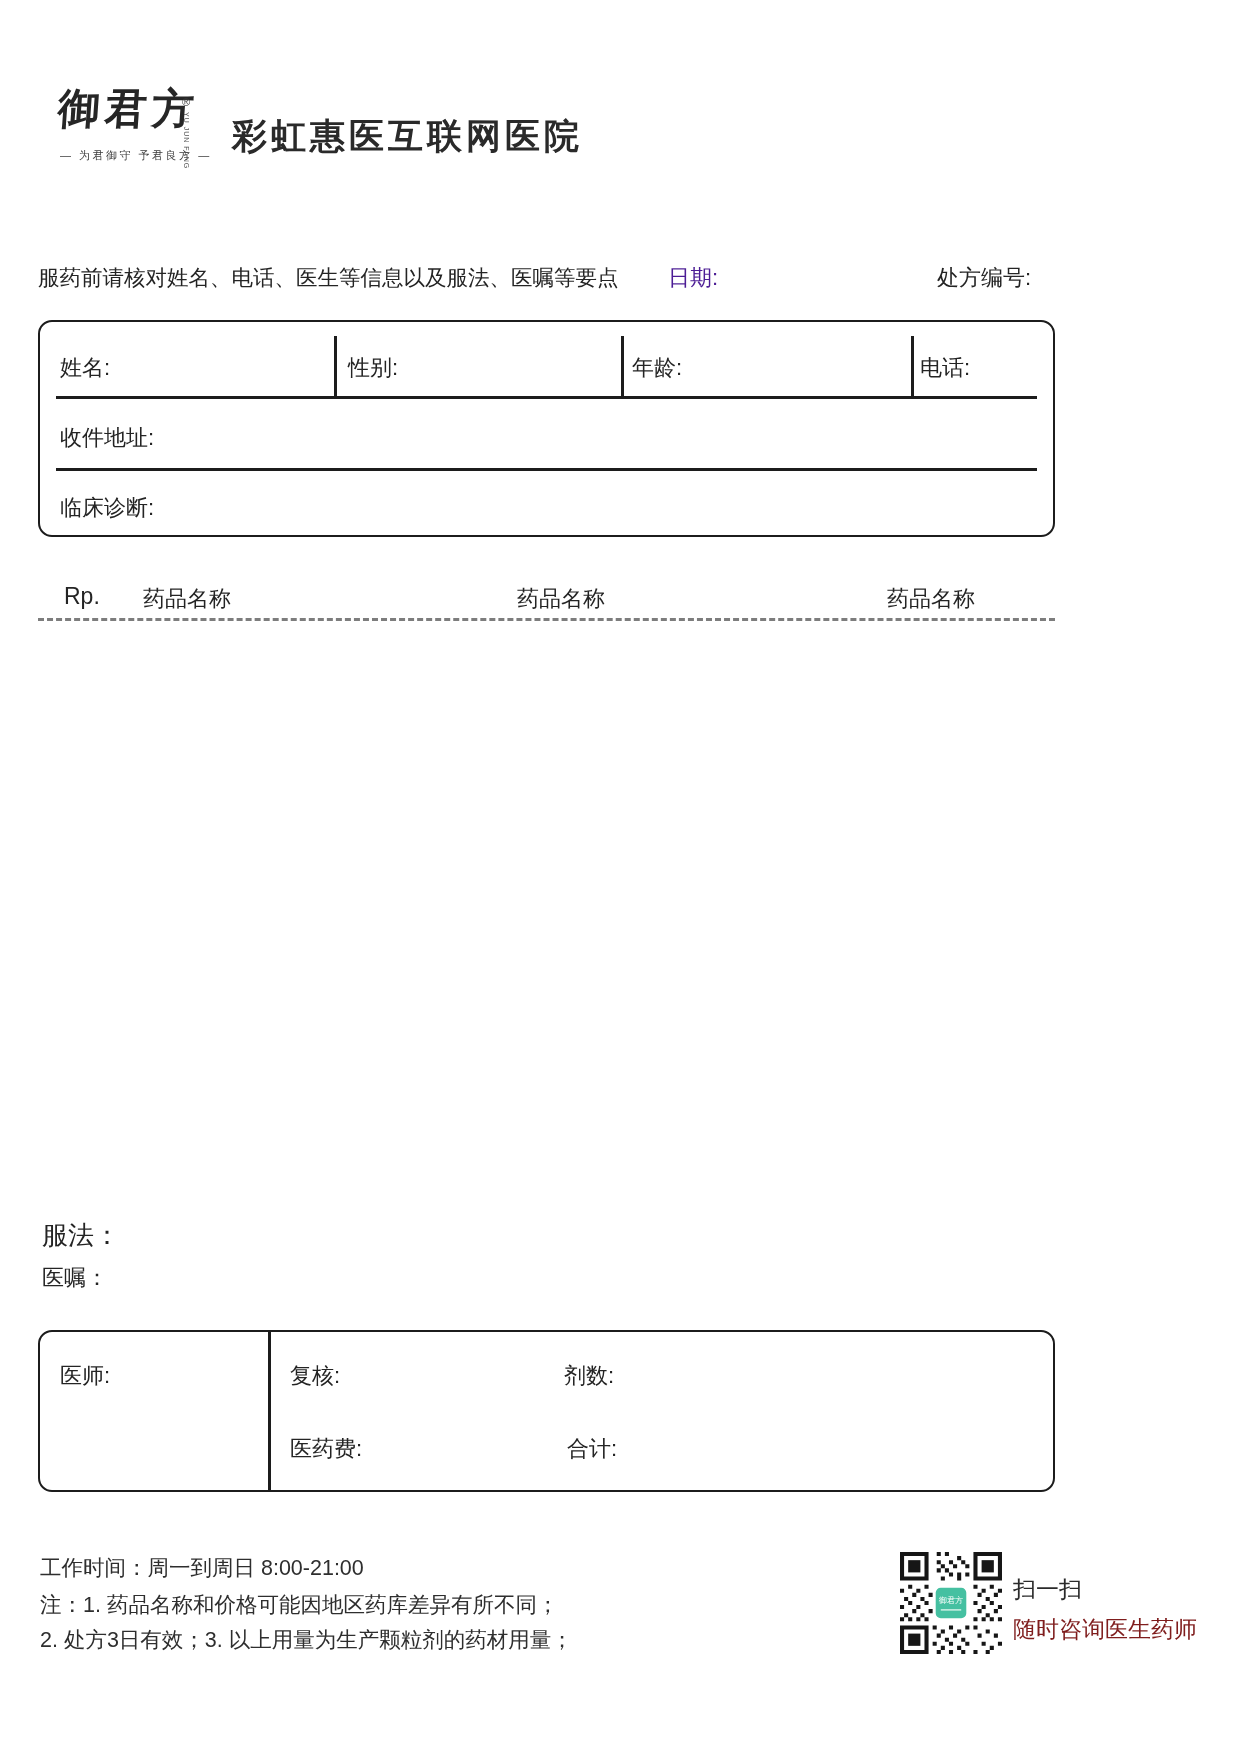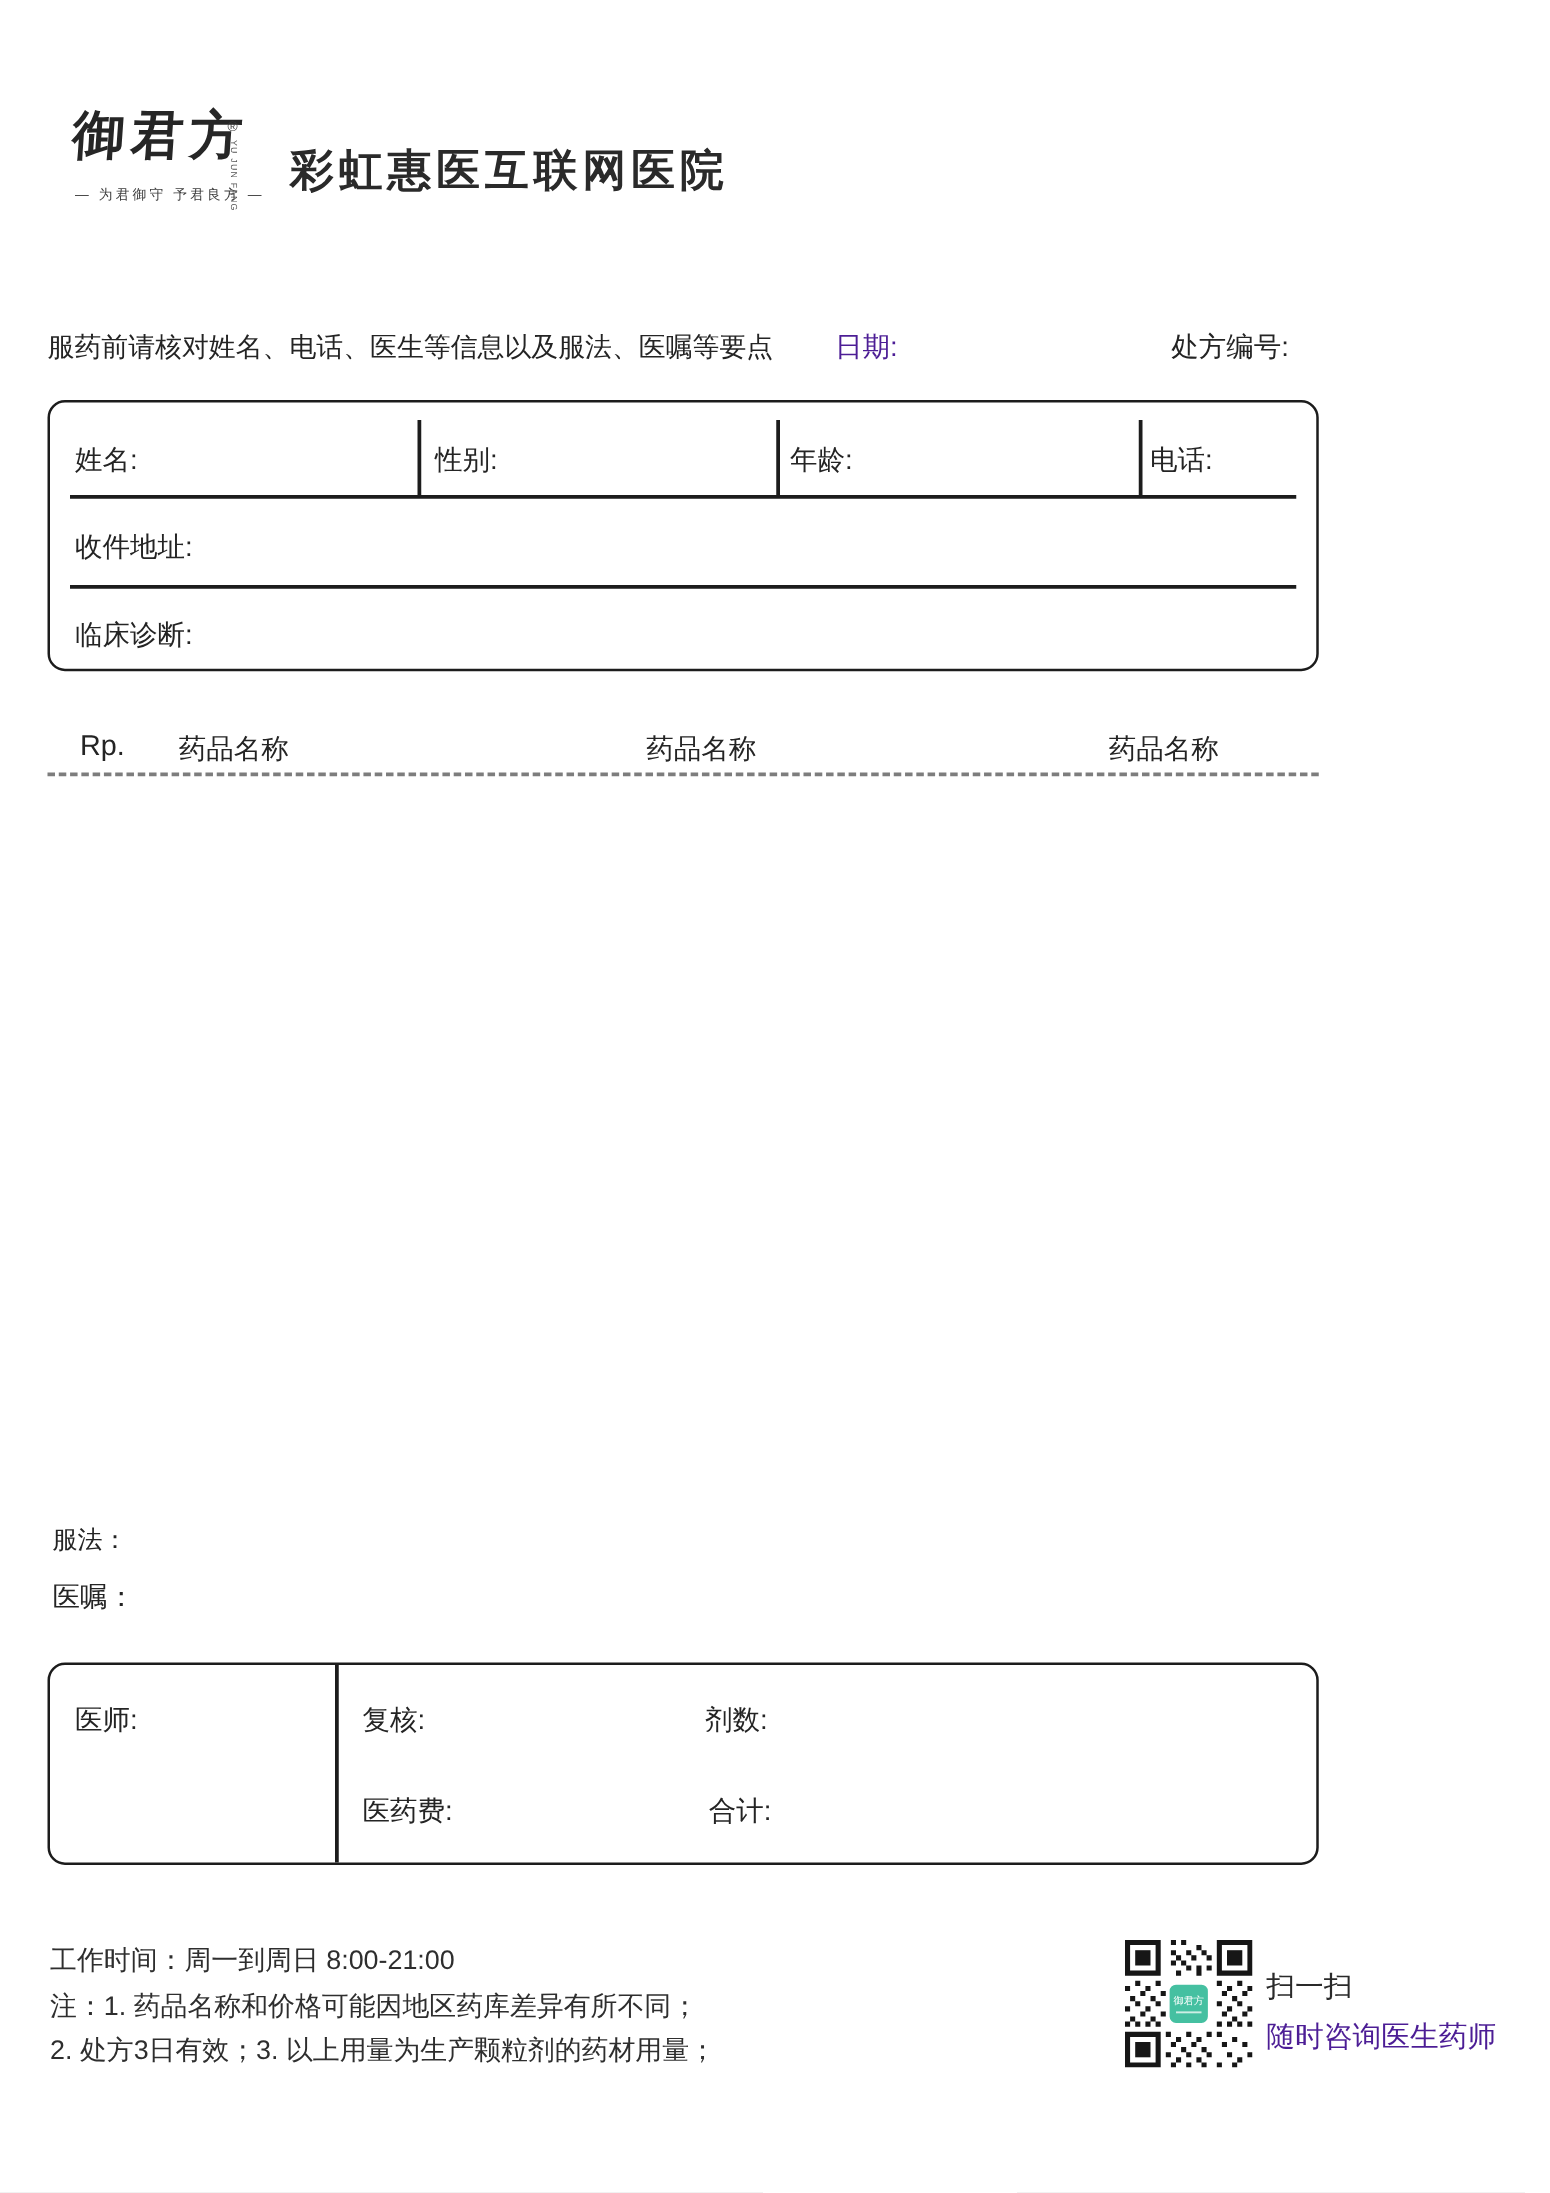--- a/index.html
+++ b/index.html
@@ -62,40 +62,40 @@
   .drug-col { position: absolute; top: 584px; font-size: 22px; color: #242424; }
   .drug-col-1 { left: 143px; }
   .drug-col-2 { left: 517px; }
   .drug-col-3 { left: 887px; }
   .dashed-line {
     left: 38px; top: 618px; width: 1017px; height: 0;
     border-top: 3px dashed #7d7d7d;
   }
 
   
-  .method-label { left: 42px; top: 1218px; font-size: 20px; color: #242424; }
+  .method-label { left: 42px; top: 1218px; font-size: 26px; color: #242424; }
   .advice-label { left: 42px; top: 1263px; font-size: 22px; color: #242424; }
 
   
   .sign-box {
     left: 38px; top: 1330px; width: 1017px; height: 162px;
     border: 2.5px solid #1c1c1c; border-radius: 14px; background: #fff;
   }
   .sign-box .label { position: absolute; font-size: 22px; color: #242424; white-space: nowrap; }
   .sign-vdiv { position: absolute; left: 228px; top: 0; bottom: 0; width: 2.5px; background: #1c1c1c; }
 
   
   .foot-line { position: absolute; left: 40px; font-size: 21.5px; color: #2e2e2e; white-space: nowrap; }
   .foot-1 { top: 1553px; }
   .foot-2 { top: 1590px; }
   .foot-3 { top: 1625px; }
 
   .qr-box { left: 900px; top: 1552px; width: 102px; height: 102px; }
   .qr-caption-1 { left: 1013px; top: 1574px; font-size: 23px; color: #2a2a2a; }
-  .qr-caption-2 { left: 1013px; top: 1614px; font-size: 23px; color: #4c1d95; white-space: nowrap; }
+  .qr-caption-2 { left: 1013px; top: 1614px; font-size: 23px; color: #7f1d1d; white-space: nowrap; }
 </style>
 </head>
 <body>
 
 <div class="page">
 
   <div class="abs logo-wrap">
     <div class="logo-main">御君方</div>
   </div>
   <div class="abs logo-reg">®</div>

